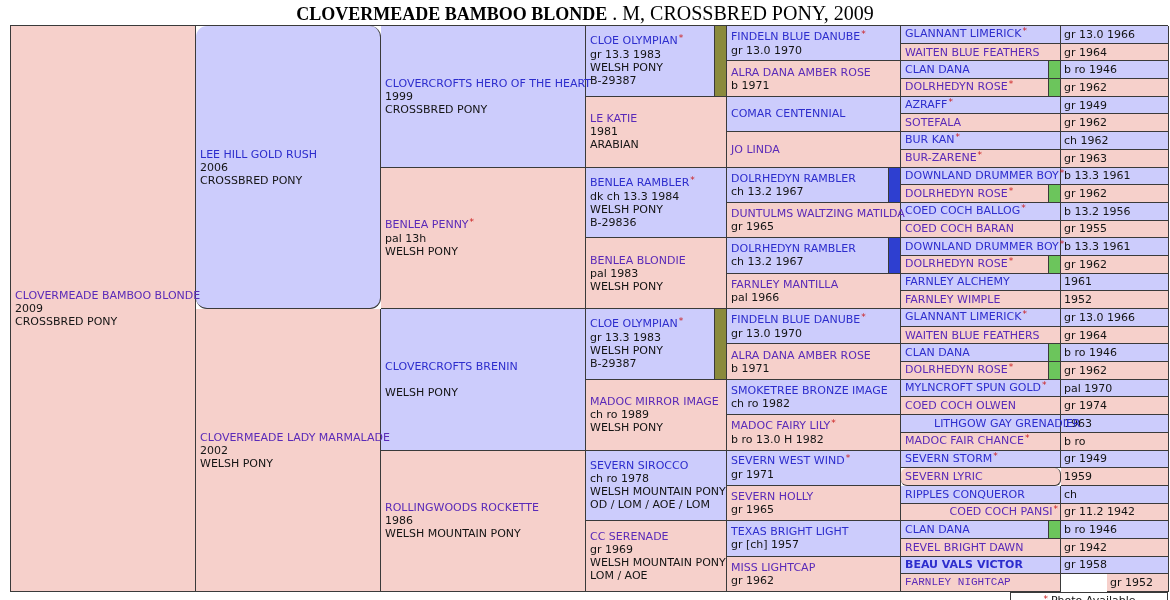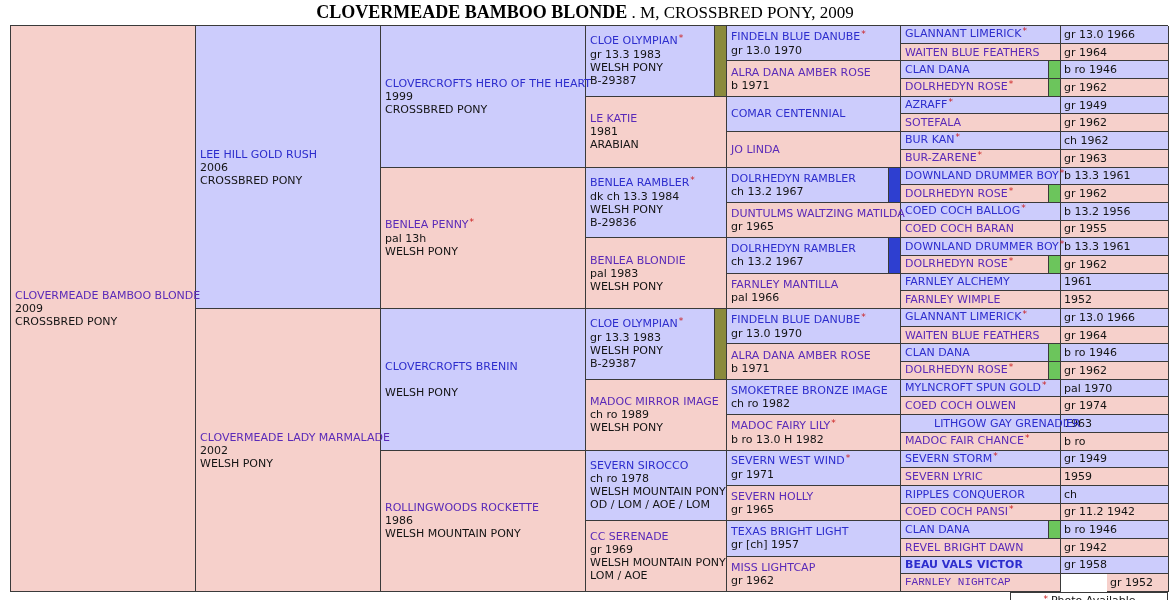--- a/index.html
+++ b/index.html
@@ -2,21 +2,21 @@
 <html><head>
 <meta charset="utf-8">
 <style>
   * { box-sizing: border-box; margin: 0; padding: 0; }
   html, body { width: 1170px; height: 600px; overflow: hidden; background: #ffffff; }
   .page { position: relative; width: 1170px; height: 600px; font-family: "DejaVu Sans", sans-serif; }
 
   .title { position: absolute; top: 2px; left: 0; width: 100%; text-align: center;
            font-family: "Liberation Serif", serif; color: #000; }
   .title-name { font-weight: bold; font-size: 18px; }
-  .title-rest { font-size: 17px; }
+  .title-rest { font-size: 20px; }
 
   .grid { position: absolute; left: 10px; top: 25px; width: 1158px; height: 567px;
           display: grid;
           grid-template-columns: 185px 185px 205px 141px 174px 160px 108px;
           grid-template-rows: repeat(32, 1fr);
           border-top: 1px solid #3a3a3a; border-left: 1px solid #3a3a3a; }
 
   .cell { position: relative; border-right: 1px solid #3a3a3a; border-bottom: 1px solid #3a3a3a;
           display: flex; flex-direction: column; justify-content: center;
           padding: 1px 2px 1px 4px; font-size: 11px; line-height: 13px; white-space: nowrap; }
@@ -50,21 +50,21 @@
   <div class="title">
     <span class="title-name">CLOVERMEADE BAMBOO BLONDE</span><span class="title-rest"> . M, CROSSBRED PONY, 2009</span>
   </div>
 
   <div class="grid" id="pedigree-grid">
       <div class="cell f" style="grid-area: 1 / 1 / span 32;">
         <div class="name-line"><a class="name">CLOVERMEADE BAMBOO BLONDE</a></div>
         <div class="detail">2009</div>
         <div class="detail">CROSSBRED PONY</div>
       </div>
-      <div class="cell m" style="grid-area: 1 / 2 / span 16;">
+      <div class="cell m" style="grid-area: 1 / 2 / span 16; border-radius: 11px;">
         <div class="name-line"><a class="name">LEE HILL GOLD RUSH</a></div>
         <div class="detail">2006</div>
         <div class="detail">CROSSBRED PONY</div>
       </div>
       <div class="cell f" style="grid-area: 17 / 2 / span 16;">
         <div class="name-line"><a class="name">CLOVERMEADE LADY MARMALADE</a></div>
         <div class="detail">2002</div>
         <div class="detail">WELSH PONY</div>
       </div>
       <div class="cell m" style="grid-area: 1 / 3 / span 8;">
@@ -297,29 +297,29 @@
       </div>
       <div class="cell info m" style="grid-area: 23 / 7 / span 1;">1963</div>
       <div class="cell f" style="grid-area: 24 / 6 / span 1;">
         <div class="name-line"><a class="name">MADOC FAIR CHANCE</a><span class="star">*</span></div>
       </div>
       <div class="cell info f" style="grid-area: 24 / 7 / span 1;">b ro</div>
       <div class="cell m" style="grid-area: 25 / 6 / span 1;">
         <div class="name-line"><a class="name">SEVERN STORM</a><span class="star">*</span></div>
       </div>
       <div class="cell info m" style="grid-area: 25 / 7 / span 1;">gr 1949</div>
-      <div class="cell f" style="grid-area: 26 / 6 / span 1;">
+      <div class="cell f" style="grid-area: 26 / 6 / span 1; border-radius: 6px;">
         <div class="name-line"><a class="name">SEVERN LYRIC</a></div>
       </div>
       <div class="cell info f" style="grid-area: 26 / 7 / span 1;">1959</div>
       <div class="cell m" style="grid-area: 27 / 6 / span 1;">
         <div class="name-line"><a class="name">RIPPLES CONQUEROR</a></div>
       </div>
       <div class="cell info m" style="grid-area: 27 / 7 / span 1;">ch</div>
-      <div class="cell f" style="grid-area: 28 / 6 / span 1;">
+      <div class="cell f" style="grid-area: 28 / 6 / span 1; align-items: flex-end;">
         <div class="name-line"><a class="name">COED COCH PANSI</a><span class="star">*</span></div>
       </div>
       <div class="cell info f" style="grid-area: 28 / 7 / span 1;">gr 11.2 1942</div>
       <div class="cell m" style="grid-area: 29 / 6 / span 1;">
         <div class="name-line"><a class="name">CLAN DANA</a></div>
         <div class="marker green"></div>
       </div>
       <div class="cell info m" style="grid-area: 29 / 7 / span 1;">b ro 1946</div>
       <div class="cell f" style="grid-area: 30 / 6 / span 1;">
         <div class="name-line"><a class="name">REVEL BRIGHT DAWN</a></div>

